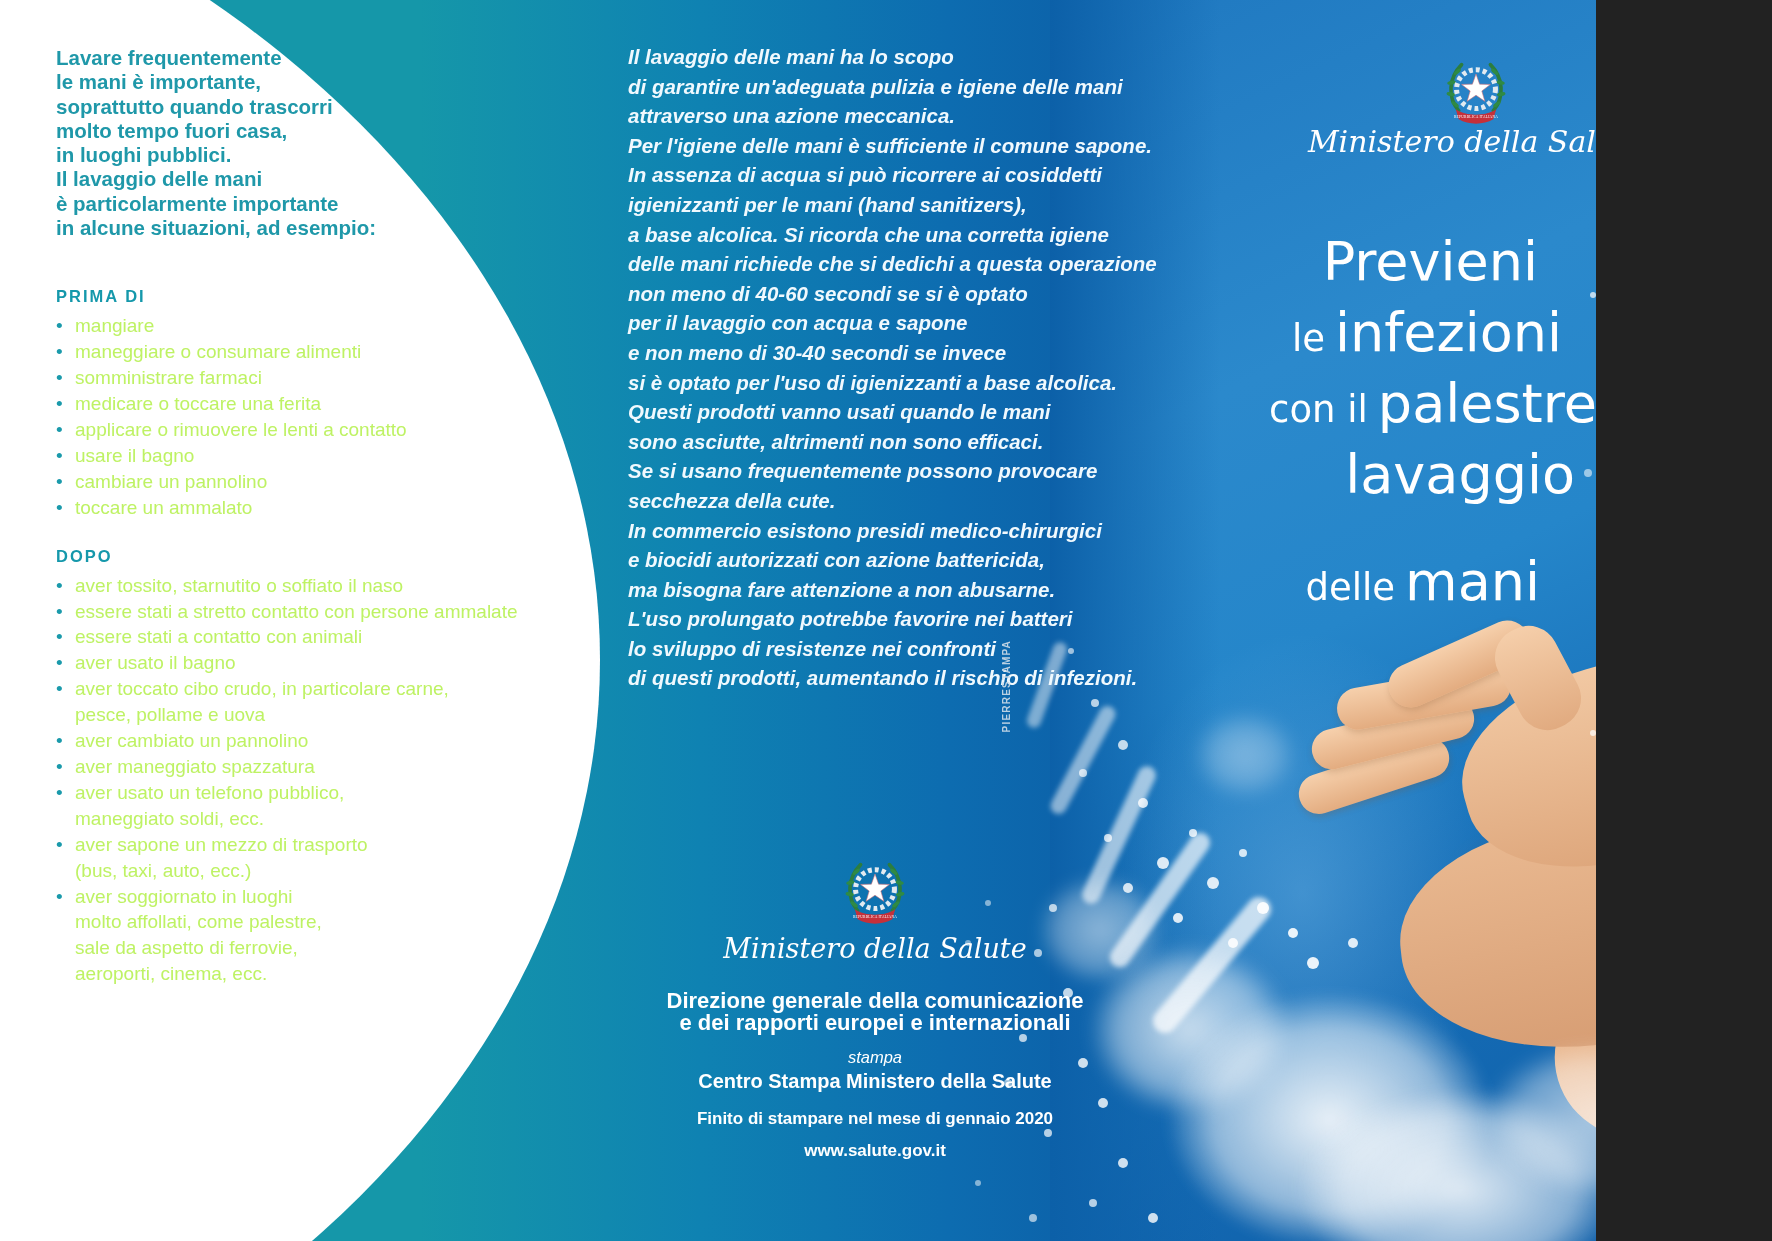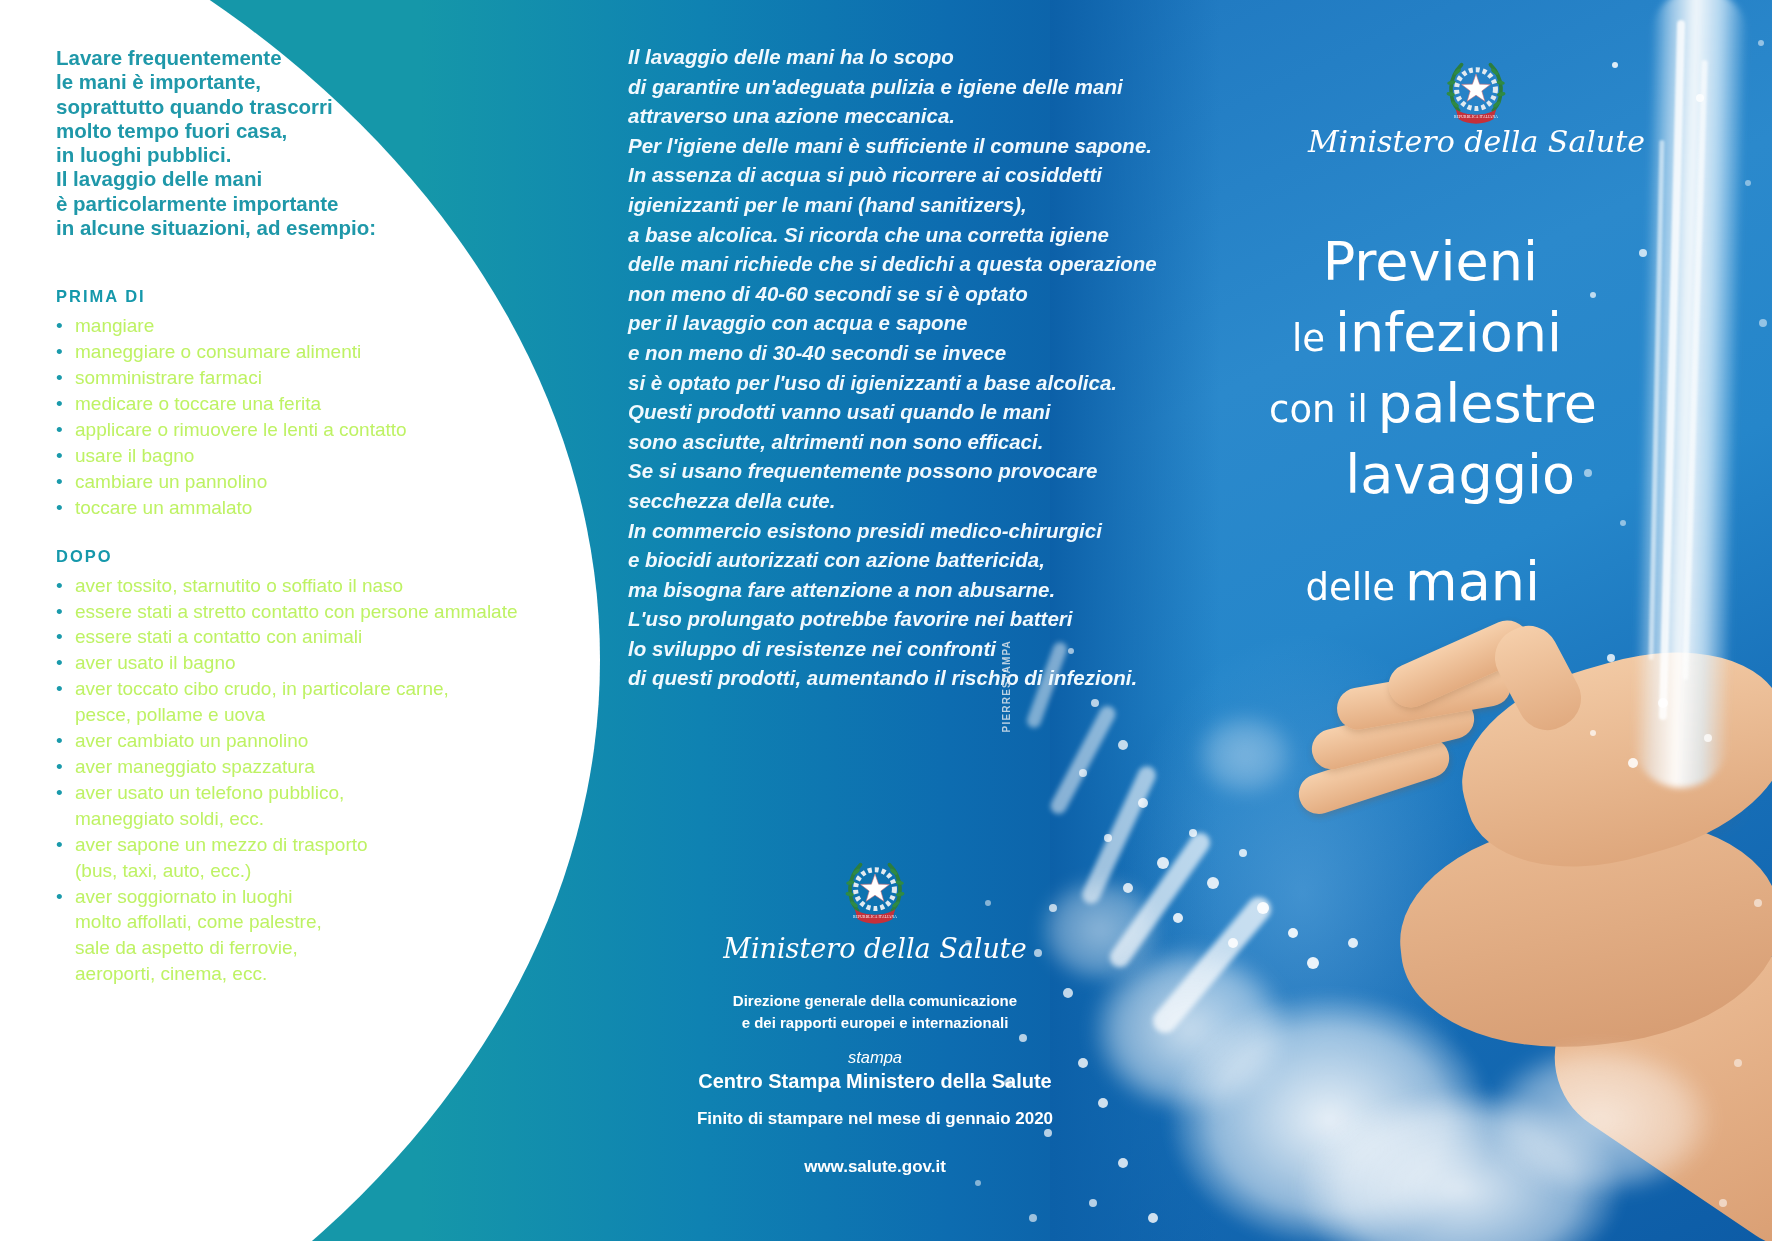--- a/index.html
+++ b/index.html
@@ -1,17 +1,17 @@
 <!DOCTYPE html>
 <html><head>
 <meta charset="utf-8">
 <style>
   html,body{margin:0;padding:0;background:#222;}
   .page{
-    position:relative; width:1772px; height:1241px; overflow:hidden;
+    position:relative; width:1596px; height:1241px; overflow:hidden;
     font-family:"Liberation Sans", sans-serif; background:#0c60a8;
   }
   
   .bg-main{
     position:absolute; inset:0;
     background:linear-gradient(to right,#1597a9 420px,#0f82b2 700px,#0d6cb0 950px,#0c60a8 1110px,#0c60a8 100%);
   }
   .bg-right{
     position:absolute; left:1050px; top:0; width:722px; height:1241px;
     background:linear-gradient(155deg,#1f78c0 0%,#2b89cc 30%,#2586ca 48%,#176fb8 68%,#0d5ca6 100%);
@@ -119,25 +119,25 @@
     position:absolute; left:628px; top:42px; width:600px; z-index:5;
     color:#f0f9fe; font-size:20.5px; font-weight:bold; font-style:italic;
     line-height:29.6px; white-space:pre-line;
   }
   .middle-footer{position:absolute; left:620px; top:856px; width:510px; text-align:center; z-index:5; color:#fff;}
   .emblem{width:72px; height:72px; display:inline-block;}
   .ministry-script{
     font-family:"DejaVu Serif", serif; font-style:italic; color:#ffffff;
   }
   .footer-script{font-size:27px; line-height:30px; margin-top:2px;}
-  .dept{font-size:15px; font-weight:bold; line-height:22px; margin-top:26px;}
+  .dept{font-size:22px; font-weight:bold; line-height:22px; margin-top:26px;}
   .stampa-label{font-size:16.5px; font-style:italic; margin-top:14px;}
   .stampa-center{font-size:20px; font-weight:bold; margin-top:3px;}
   .finito{font-size:17px; font-weight:bold; margin-top:16px;}
-  .website{font-size:17px; font-weight:bold; margin-top:28px;}
+  .website{font-size:17px; font-weight:bold; margin-top:12px;}
   .printer-credit{
     position:absolute; left:1001px; top:640px; z-index:5;
     writing-mode:vertical-rl; transform:rotate(180deg);
     font-size:10px; font-weight:bold; letter-spacing:1.2px; color:rgba(205,220,232,.9);
   }
   
   .cover-logo{position:absolute; left:1440px; top:56px; z-index:6;}
   .cover-script{position:absolute; left:1300px; top:124px; width:345px; text-align:right;
     font-size:30px; z-index:6;}
   .cover-title{position:absolute; left:1100px; top:233px; width:560px; z-index:6; color:#ffffff;}

